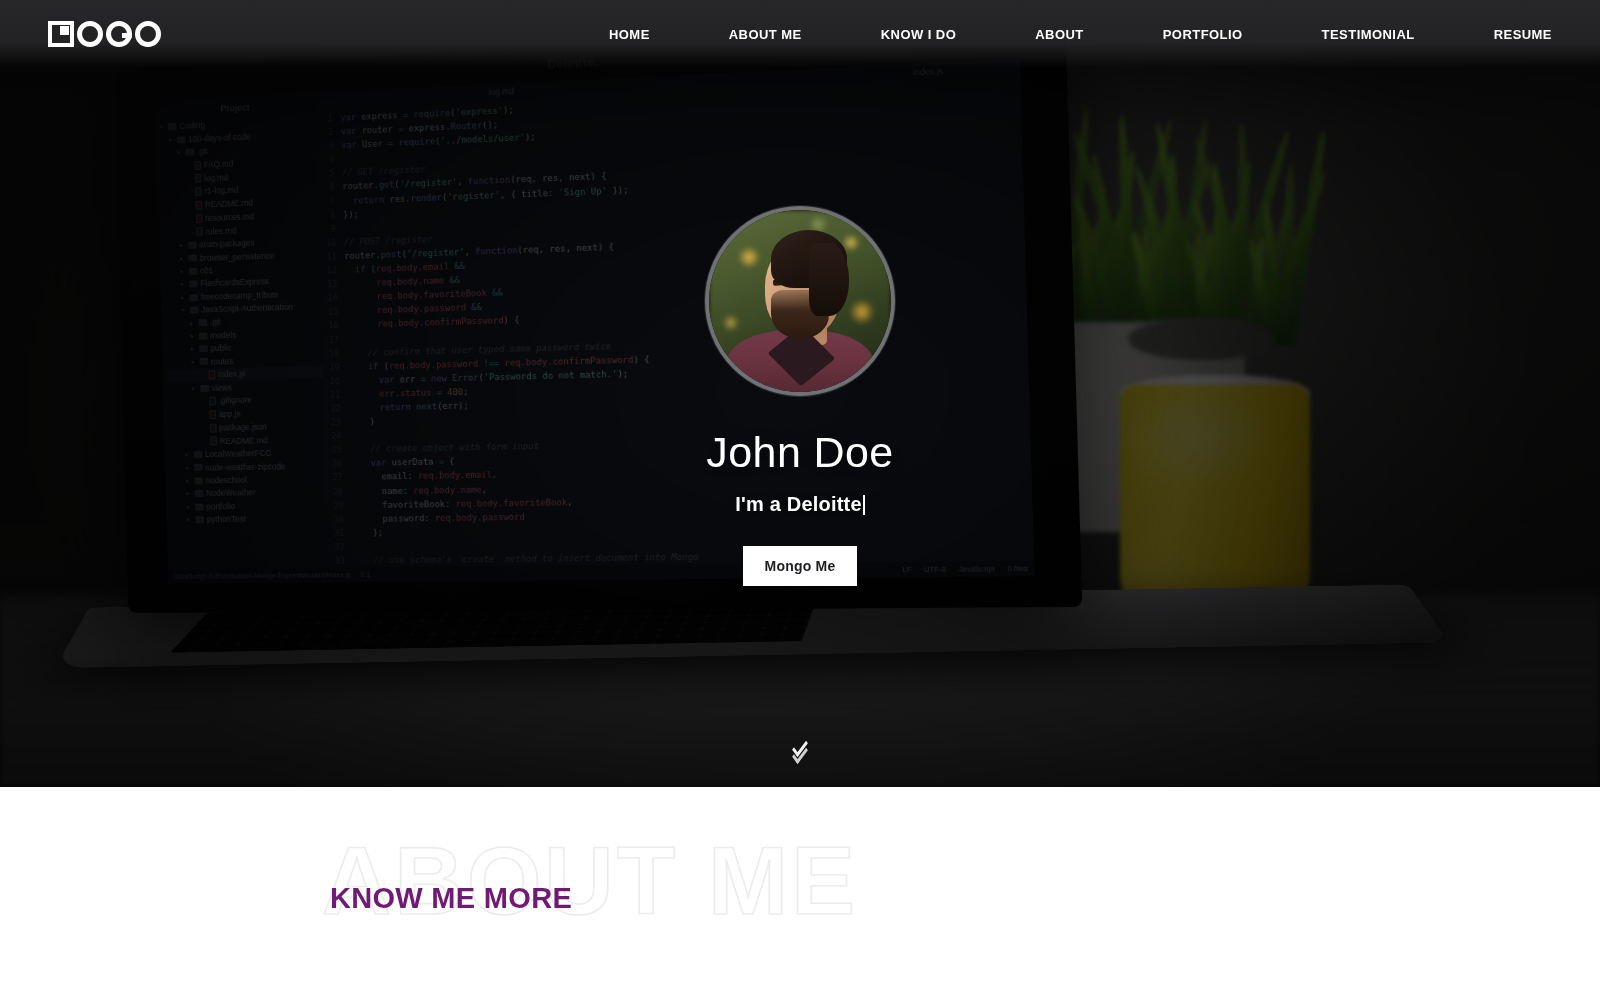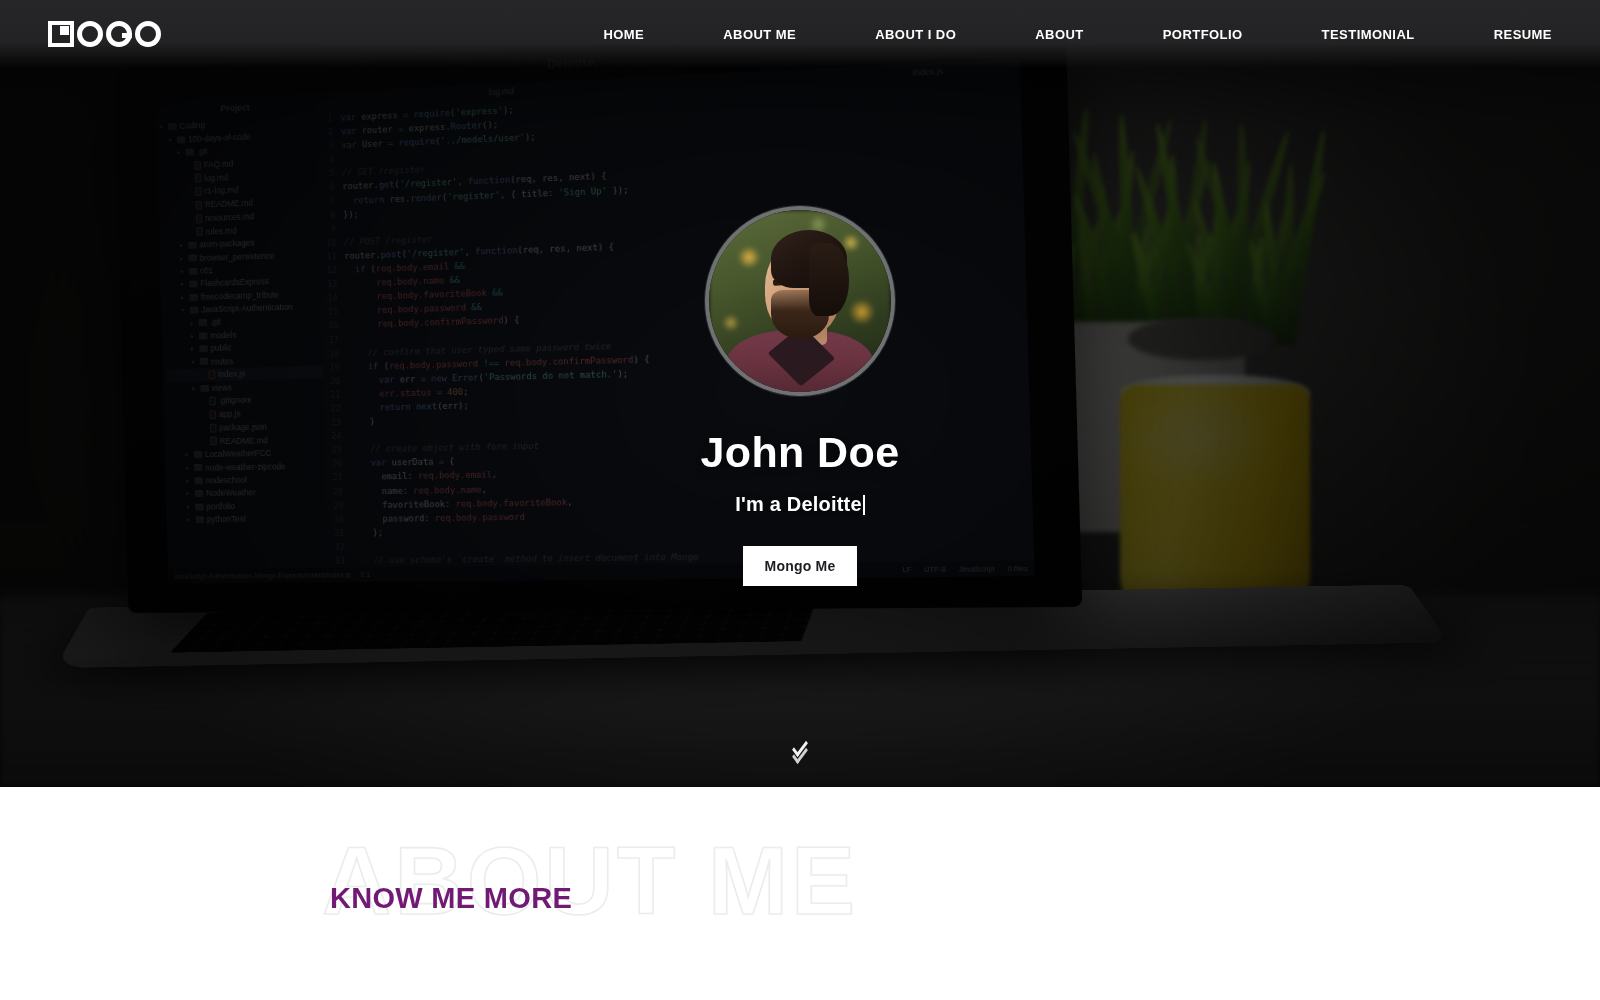--- a/index.html
+++ b/index.html
@@ -255,21 +255,21 @@
     background:linear-gradient(180deg,rgba(58,38,28,.35) 0%,#3b2619 42%,#2b1a11 100%);
     border-radius:22% 26% 52% 54%;
   }
   .av-brow {
     position:absolute; left:35%; top:38%; width:13%; height:3.2%;
     background:#29190f; border-radius:2px; transform:rotate(-4deg);
   }
 
   .hero-name {
     margin-top:32px;
-    font-size:43px; font-weight:bold; color:#ffffff; letter-spacing:.4px;
+    font-size:43px; font-weight:normal; color:#ffffff; letter-spacing:.4px;
     text-shadow:0 2px 18px rgba(0,0,0,.65);
   }
   .hero-sub {
     margin-top:16px;
     font-size:20px; font-weight:bold; color:#ffffff; letter-spacing:.2px;
     text-shadow:0 2px 14px rgba(0,0,0,.65);
     display:flex; align-items:center;
   }
   .caret {
     display:inline-block; width:2px; height:20px; background:#fff;
@@ -572,21 +572,21 @@
   <div class="navbar">
     <div class="logo">
       <span class="lg-sq"></span>
       <span class="lg-o"></span>
       <span class="lg-g"></span>
       <span class="lg-o"></span>
     </div>
     <nav class="nav-links" id="nav-links">
         <a href="#">HOME</a>
         <a href="#">ABOUT ME</a>
-        <a href="#">ABOUT I DO</a>
+        <a href="#">KNOW I DO</a>
         <a href="#">ABOUT</a>
         <a href="#">PORTFOLIO</a>
         <a href="#">TESTIMONIAL</a>
         <a href="#">RESUME</a>
       </nav>
   </div>
 
   <div class="hero-content">
     <div class="avatar">
       <span class="av-bg"></span>

